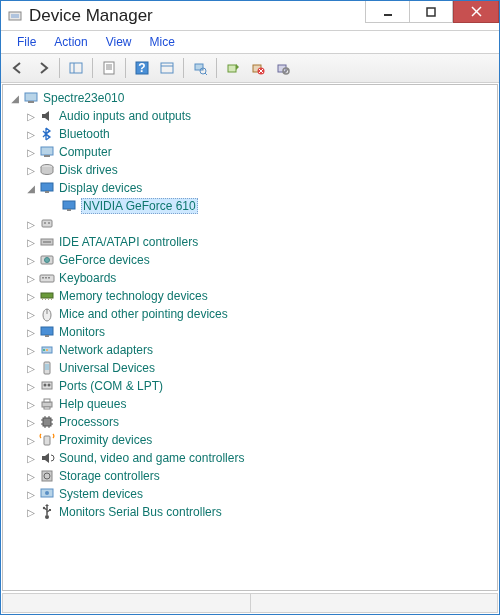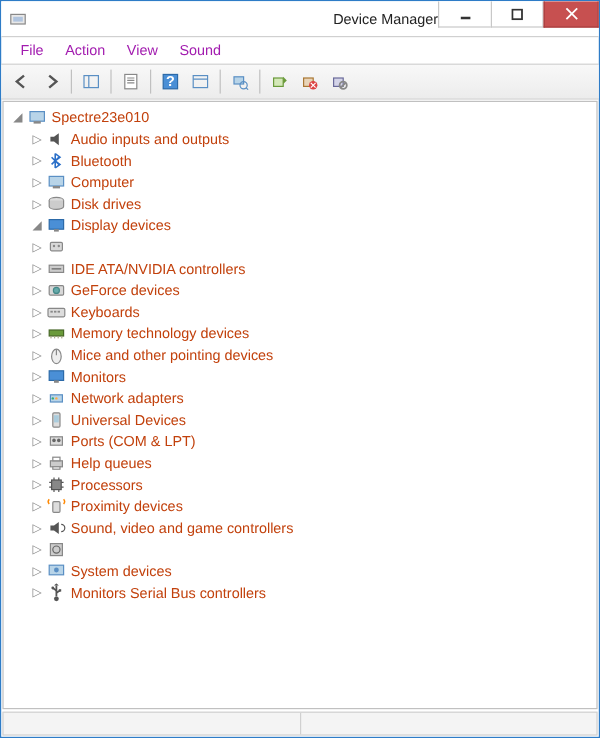--- a/index.html
+++ b/index.html
@@ -1,34 +1,34 @@
 <!DOCTYPE html>
 <html><head>
 <meta charset="utf-8">
 <style>
 *{margin:0;padding:0;box-sizing:border-box;font-family:"Segoe UI",Tahoma,sans-serif;font-size:12px;}
 body{background:#fff;width:500px;height:615px;border:1px solid #2e7cc7;overflow:hidden;}
 .titlebar{height:30px;background:#fff;display:flex;align-items:center;border-bottom:1px solid #d0d0d0;}
 .titlebar .icon-slot{width:28px;display:flex;justify-content:center;}
-.titlebar .title{flex:1;text-align:right;font-size:12px;color:#222;}
+.titlebar .title{flex:1;text-align:left;font-size:17px;color:#222;}
 .win-btns{display:flex;height:100%;}
 .win-btn{width:44px;display:flex;align-items:center;justify-content:center;height:22px;}
 .win-min,.win-max{background:#fff;border:1px solid #c8c8c8;border-top:none;}
 .win-min{border-right:none;}
 .win-close{background:#c75050;color:#fff;width:46px;border:1px solid #a84040;border-top:none;}
 .menubar{height:22px;display:flex;align-items:center;padding:0 8px;gap:2px;}
-.menu-item{padding:2px 8px;color:#a21caf;cursor:default;}
+.menu-item{padding:2px 8px;color:#1d4ed8;cursor:default;}
 .toolbar{height:30px;border-top:1px solid #d0d0d0;border-bottom:1px solid #d0d0d0;background:linear-gradient(#f8f8f8,#ececec);display:flex;align-items:center;padding:0 6px;gap:3px;}
 .tool-btn{width:22px;height:22px;display:flex;align-items:center;justify-content:center;border:1px solid transparent;border-radius:2px;cursor:default;}
 .tool-sep{width:1px;height:20px;background:#c0c0c0;margin:0 2px;}
 .tree-area{position:absolute;top:84px;left:2px;right:2px;bottom:24px;border:1px solid #c0c0c0;background:#fff;overflow:auto;padding:4px 0;}
 .tree-node{display:flex;align-items:center;height:18px;padding-left:8px;white-space:nowrap;cursor:default;}
 .tree-node .expander{width:12px;height:12px;display:flex;align-items:center;justify-content:center;color:#888;font-size:10px;margin-right:2px;}
 .tree-node .dev-icon{width:16px;height:16px;margin-right:4px;display:flex;align-items:center;justify-content:center;}
-.tree-node .label{color:#c2410c;}
+.tree-node .label{color:#0f766e;}
 .tree-node.selected .label{background:#cde8ff;border:1px dotted #7da2ce;padding:0 1px;}
 .tree-node.child{padding-left:44px;}
 .tree-node.root{padding-left:6px;}
 .tree-node.cat{padding-left:22px;}
 .statusbar{position:absolute;left:2px;right:2px;bottom:2px;height:20px;border:1px solid #d0d0d0;background:#f4f4f4;display:flex;}
 .statusbar>div{flex:1;border-right:1px solid #d0d0d0;}
 .statusbar>div:last-child{border-right:none;}
 svg{display:block;}
 </style>
 </head>
@@ -59,21 +59,21 @@
           <line x1="10" y1="1" x2="1" y2="10" stroke="#fff" stroke-width="1.5"></line>
         </svg>
       </div>
   </div>
 </div>
 
 <div class="menubar">
   <div class="menu-item">File</div>
   <div class="menu-item">Action</div>
   <div class="menu-item">View</div>
-  <div class="menu-item">Sound</div>
+  <div class="menu-item">Mice</div>
 </div>
 
 <div class="toolbar">
   <div class="tool-btn">
       <svg width="14" height="14">
         <path d="M9 2 L3 7 L9 12" fill="none" stroke="#555" stroke-width="2"></path>
       </svg>
     </div>
   <div class="tool-btn">
       <svg width="14" height="14">
@@ -193,39 +193,49 @@
     <div class="tree-node cat">
       <span class="expander">◢</span>
       <span class="dev-icon">
         <svg width="16" height="16">
           <rect x="2" y="3" width="12" height="8" fill="#4a8fd6" stroke="#2c6aa8"></rect>
           <rect x="6" y="11" width="4" height="2" fill="#888"></rect>
         </svg>
       </span>
       <span class="label">Display devices</span>
     </div>
+    <div class="tree-node child selected">
+      <span class="expander"></span>
+      <span class="dev-icon">
+        <svg width="16" height="16">
+          <rect x="2" y="3" width="12" height="8" fill="#4a8fd6" stroke="#2c6aa8"></rect>
+          <rect x="6" y="11" width="4" height="2" fill="#888"></rect>
+        </svg>
+      </span>
+      <span class="label">NVIDIA GeForce 610</span>
+    </div>
     <div class="tree-node cat">
       <span class="expander">▷</span>
       <span class="dev-icon">
         <svg width="16" height="16">
           <rect x="3" y="4" width="10" height="7" rx="1" fill="#d8d8d8" stroke="#888"></rect>
           <circle cx="6" cy="7" r="1" fill="#888"></circle>
           <circle cx="10" cy="7" r="1" fill="#888"></circle>
         </svg>
       </span>
     </div>
     <div class="tree-node cat">
       <span class="expander">▷</span>
       <span class="dev-icon">
         <svg width="16" height="16">
           <rect x="2" y="5" width="12" height="6" fill="#ccc" stroke="#888"></rect>
           <line x1="4" y1="8" x2="12" y2="8" stroke="#666"></line>
         </svg>
       </span>
-      <span class="label">IDE ATA/NVIDIA controllers</span>
+      <span class="label">IDE ATA/ATAPI controllers</span>
     </div>
     <div class="tree-node cat">
       <span class="expander">▷</span>
       <span class="dev-icon">
         <svg width="16" height="16">
           <rect x="2" y="4" width="12" height="8" rx="1" fill="#d8d8d8" stroke="#888"></rect>
           <circle cx="8" cy="8" r="2.5" fill="#6aa" stroke="#488"></circle>
         </svg>
       </span>
       <span class="label">GeForce devices</span>
@@ -357,20 +367,21 @@
       <span class="label">Sound, video and game controllers</span>
     </div>
     <div class="tree-node cat">
       <span class="expander">▷</span>
       <span class="dev-icon">
         <svg width="16" height="16">
           <rect x="3" y="3" width="10" height="10" fill="#ccc" stroke="#888"></rect>
           <circle cx="8" cy="8" r="3" fill="none" stroke="#666"></circle>
         </svg>
       </span>
+      <span class="label">Storage controllers</span>
     </div>
     <div class="tree-node cat">
       <span class="expander">▷</span>
       <span class="dev-icon">
         <svg width="16" height="16">
           <rect x="2" y="3" width="12" height="8" fill="#b8d4e8" stroke="#5a8fc4"></rect>
           <circle cx="8" cy="7" r="2" fill="#5a8fc4"></circle>
         </svg>
       </span>
       <span class="label">System devices</span>

